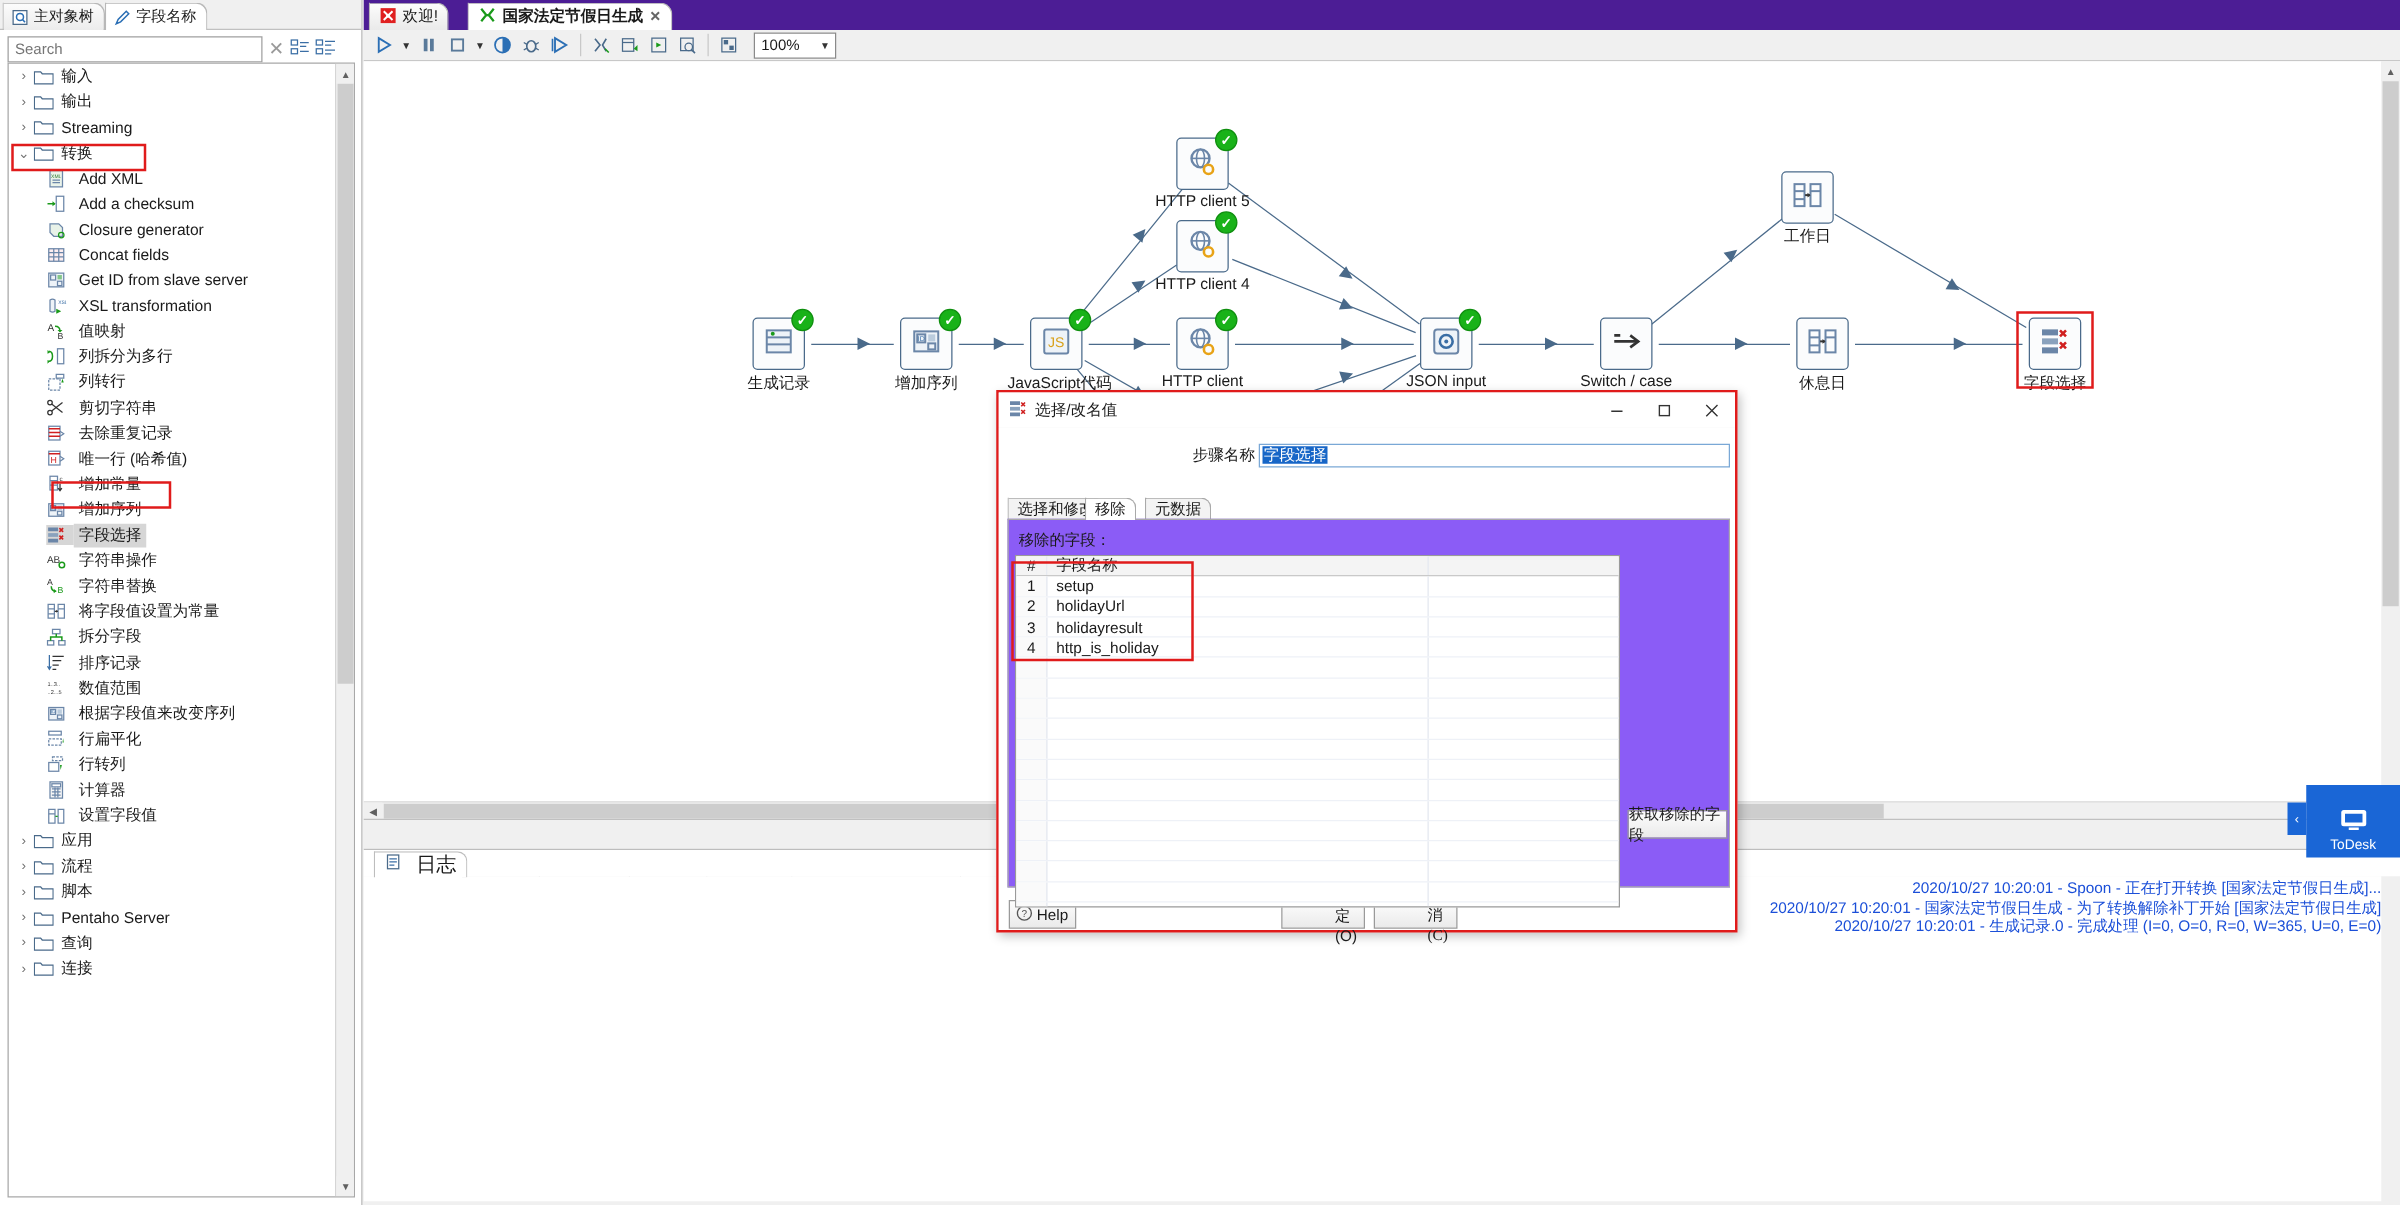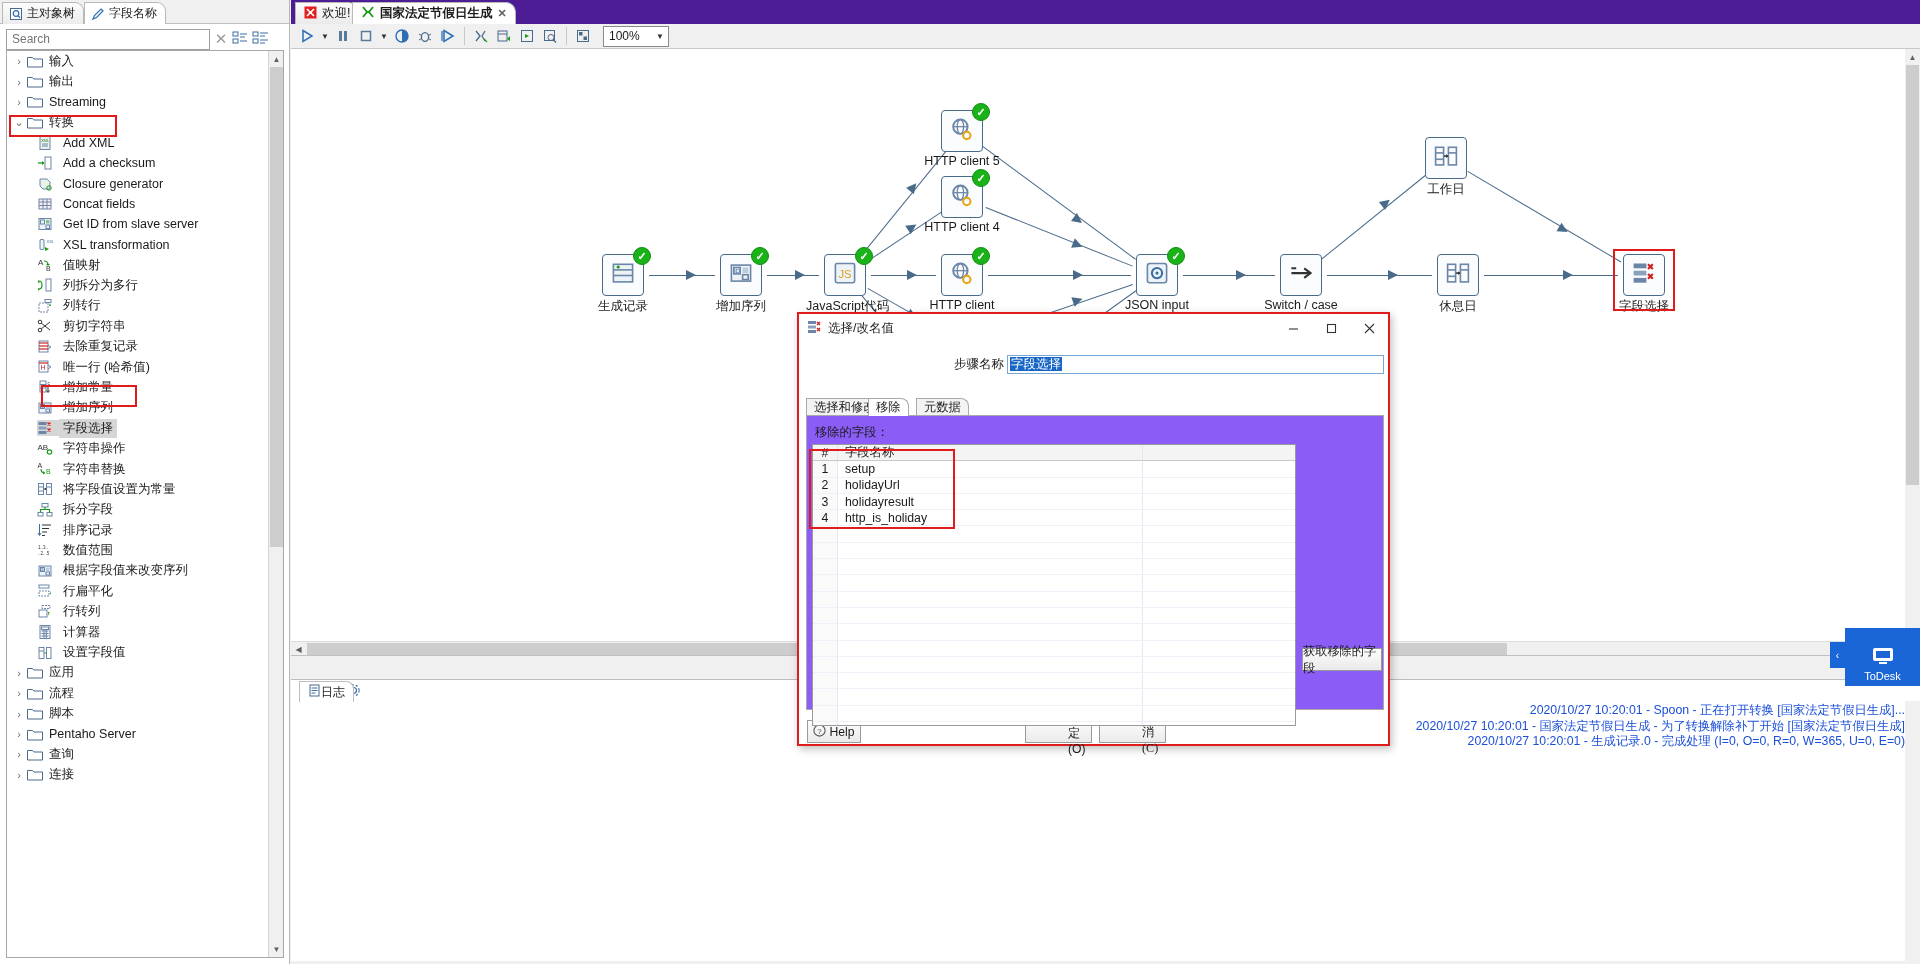--- a/index.html
+++ b/index.html
@@ -147,22 +147,22 @@
 
   
   #results {
     position: absolute; top: 655px; left: 0; width: 1629px; height: 309px; background: #f0f0f0;
     border-top: 1px solid #c0c0c0;
     text-align: right;
   }
   #results-title { padding: 3px 0 2px 8px; font-size: 13px; font-weight: bold; color: #1a1a1a; }
   #rtabs { position: relative; height: 22px; margin-top: 2px; }
   .rtab {
-    position: absolute; top: 0; height: 21px; display: flex; align-items: center; gap: 0;
-    padding: 0 8px; font-size: 12px; border: 1px solid #bdbdbd; border-bottom: none;
+    position: absolute; top: 0; height: 21px; display: flex; align-items: center; gap: 12px;
+    padding: 0 8px; font-size: 16px; border: 1px solid #bdbdbd; border-bottom: none;
     border-radius: 0 8px 0 0; background: linear-gradient(#fbfbfb,#ececec); white-space: nowrap;
   }
   .rtab.active { background: #ffffff; z-index: 3; }
   #rtoolbar {
     position: absolute; top: 23px; left: 0; width: 1629px; height: 22px;
     background: #fff; border-top: 1px solid #bdbdbd; display: flex; align-items: center;
     padding-left: 6px; gap: 3px;
   }
   .rbtn { width: 20px; height: 20px; display: flex; align-items: center; justify-content: center; cursor: pointer; }
   #logbox {
@@ -708,21 +708,21 @@
       <div class="dtab" style="left:4px;">
         <span>
           <svg width="13" height="13" viewBox="0 0 13 13">
               <rect x="0.5" y="0.5" width="12" height="12" fill="#e02020"></rect>
               <path d="M3 3 L10 10 M10 3 L3 10" stroke="#fff" stroke-width="1.6"></path>
               <circle cx="6.5" cy="6.5" r="1.6" fill="#fff"></circle>
             </svg>
         </span>
         <span>欢迎!</span>
       </div>
-      <div class="dtab active" style="left:61px;">
+      <div class="dtab active" style="left:83px;">
         <span>
           <svg width="14" height="14" viewBox="0 0 14 14">
               <path d="M2 2 L6 7 L2 12 M12 2 L8 7 L12 12" stroke="#1a9a1a" stroke-width="1.8" fill="none"></path>
               <line x1="5" y1="7" x2="9" y2="7" stroke="#1a9a1a" stroke-width="1.8"></line>
             </svg>
         </span>
         <span>国家法定节假日生成</span>
         <span class="closeg">✕</span>
       </div>
     </div>

